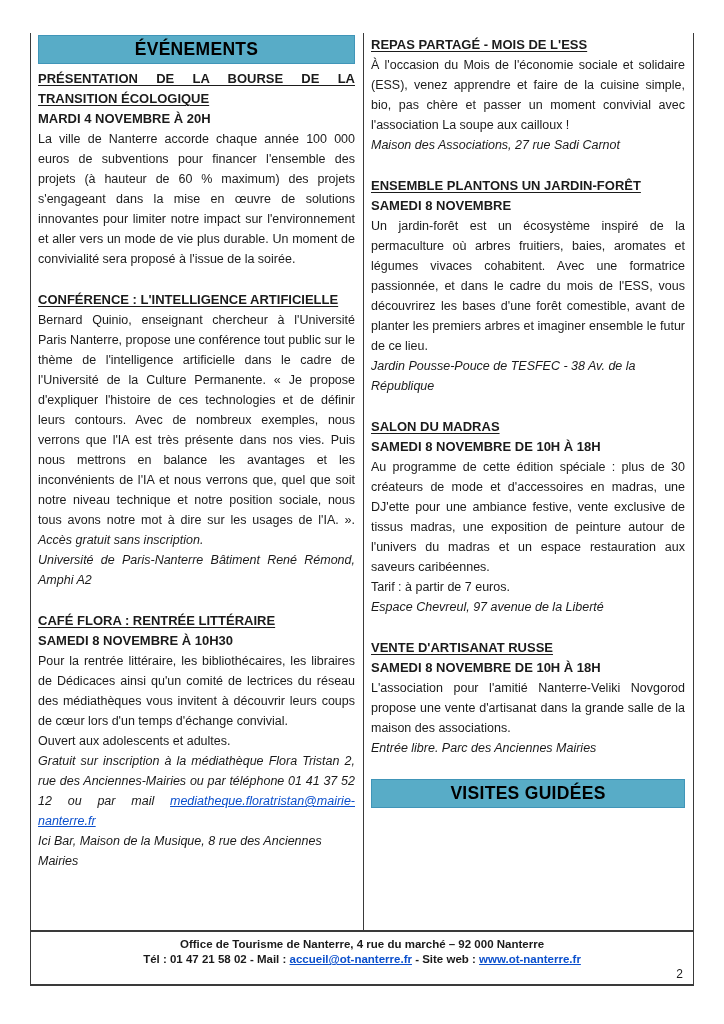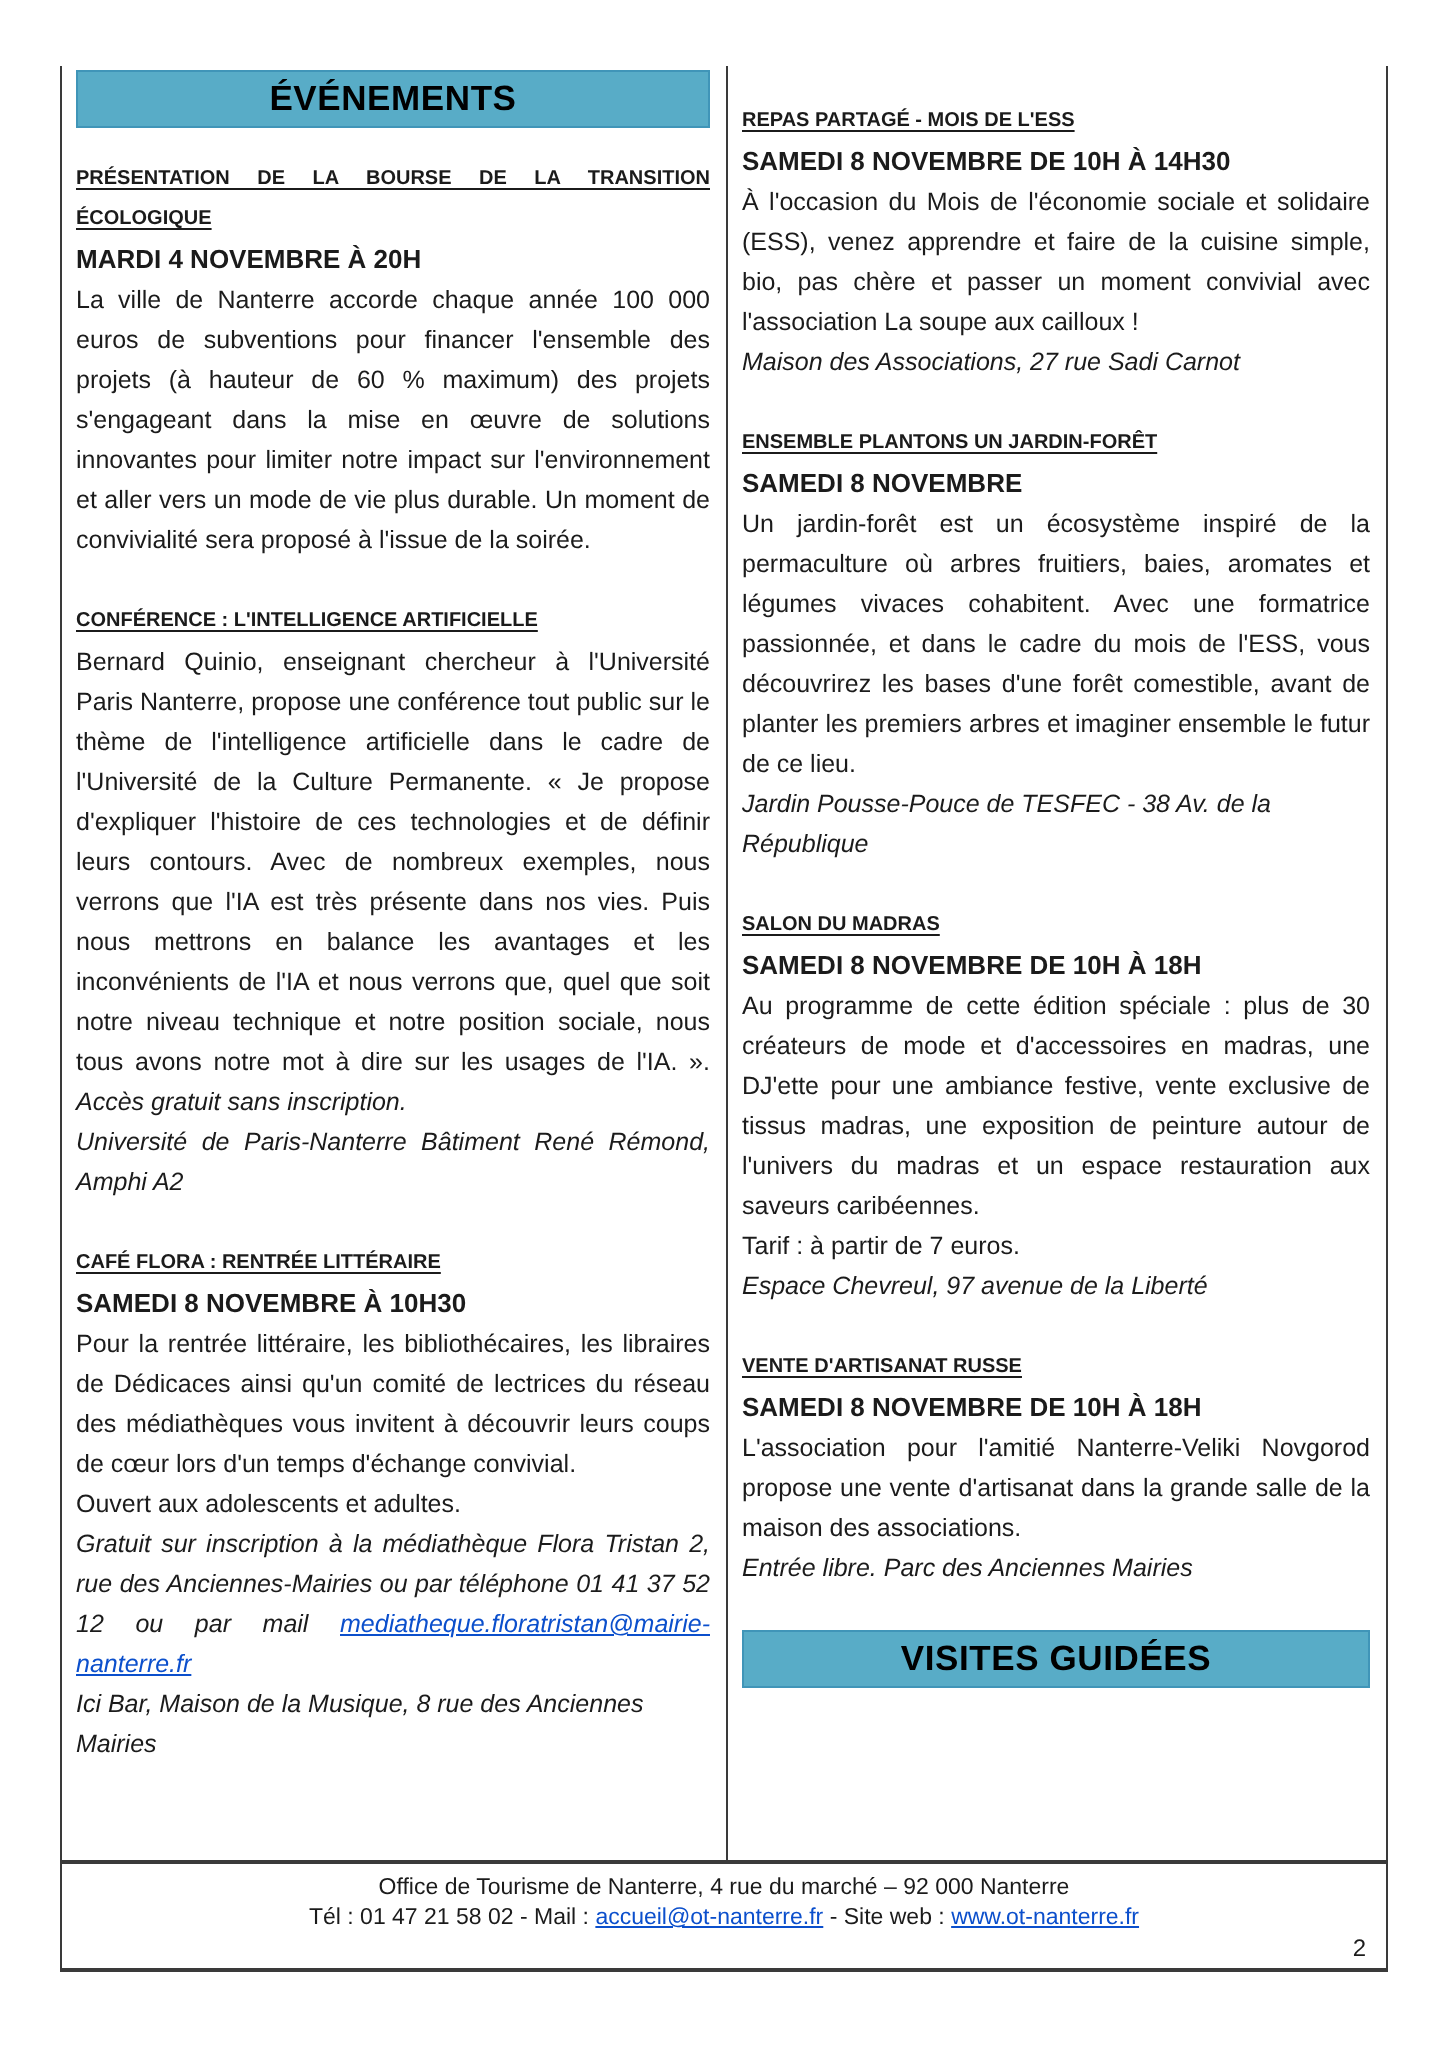--- a/index.html
+++ b/index.html
@@ -50,26 +50,25 @@
     letter-spacing: 0.3px;
     margin-bottom: 5px;
   }
   .column.right .col-header {
     margin-top: 14px;
     margin-bottom: 7px;
   }
   .event { margin-bottom: 21px; }
   .event-title {
     font-weight: bold;
-    font-size: 10px;
+    font-size: 13px;
     line-height: 20px;
     text-decoration: underline;
     text-underline-offset: 2px;
     text-align: justify;
-    margin-top: 16px;
   }
   .event-date {
     font-weight: bold;
     font-size: 13px;
     line-height: 20px;
   }
   .para {
     font-size: 12.5px;
     line-height: 20px;
   }
@@ -77,21 +76,21 @@
   .it { font-style: italic; }
   a.doc-link { text-decoration: underline; }
   .footer-box {
     border: 1.5px solid #3a3a3a;
     border-top-width: 2px;
     border-bottom-width: 2px;
     padding: 5px 8px 2px 8px;
     text-align: center;
   }
   .footer-line {
-    font-weight: normal;
+    font-weight: bold;
     font-size: 11.5px;
     line-height: 15px;
   }
   .page-number {
     text-align: right;
     font-size: 12px;
     line-height: 15px;
     padding-right: 2px;
   }
 </style>
@@ -118,21 +117,20 @@
             <div class="event-date">SAMEDI 8 NOVEMBRE À 10H30</div>
             <div class="para justify"><span>Pour la rentrée littéraire, les bibliothécaires, les libraires de Dédicaces ainsi qu'un comité de lectrices du réseau des médiathèques vous invitent à découvrir leurs coups de cœur lors d'un temps d'échange convivial.</span></div>
             <div class="para"><span>Ouvert aux adolescents et adultes.</span></div>
             <div class="para justify"><span class="it">Gratuit sur inscription à la médiathèque Flora Tristan 2, rue des Anciennes-Mairies ou par téléphone 01 41 37 52 12 ou par mail </span><a href="#" class="doc-link it" style="color: rgb(11, 79, 204);">mediatheque.floratristan@mairie-nanterre.fr</a></div>
             <div class="para"><span class="it">Ici Bar, Maison de la Musique, 8 rue des Anciennes Mairies</span></div>
           </div>
         </div>
       <div class="column right">
           <div class="event">
             <div class="event-title">REPAS PARTAGÉ - MOIS DE L'ESS</div>
-            <div class="event-date">SAMEDI 8 NOVEMBRE DE 10H À 14H30</div>
             <div class="para justify"><span>À l'occasion du Mois de l'économie sociale et solidaire (ESS), venez apprendre et faire de la cuisine simple, bio, pas chère et passer un moment convivial avec l'association La soupe aux cailloux !</span></div>
             <div class="para"><span class="it">Maison des Associations, 27 rue Sadi Carnot</span></div>
           </div>
           <div class="event">
             <div class="event-title">ENSEMBLE PLANTONS UN JARDIN-FORÊT</div>
             <div class="event-date">SAMEDI 8 NOVEMBRE</div>
             <div class="para justify"><span>Un jardin-forêt est un écosystème inspiré de la permaculture où arbres fruitiers, baies, aromates et légumes vivaces cohabitent. Avec une formatrice passionnée, et dans le cadre du mois de l'ESS, vous découvrirez les bases d'une forêt comestible, avant de planter les premiers arbres et imaginer ensemble le futur de ce lieu.</span></div>
             <div class="para"><span class="it">Jardin Pousse-Pouce de TESFEC - 38 Av. de la République</span></div>
           </div>
           <div class="event">

